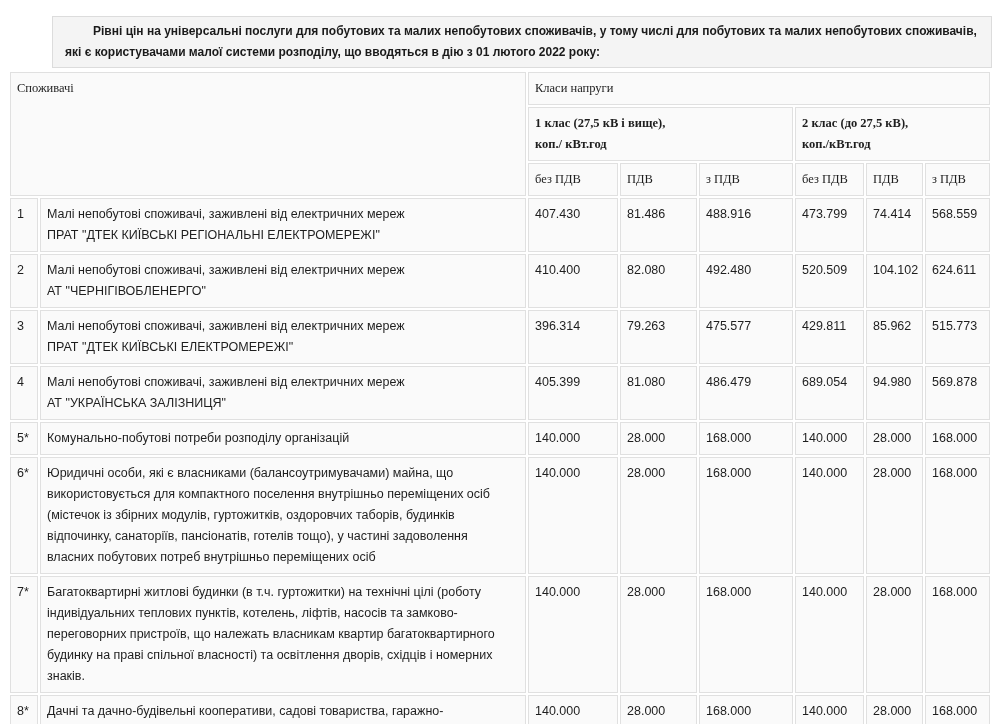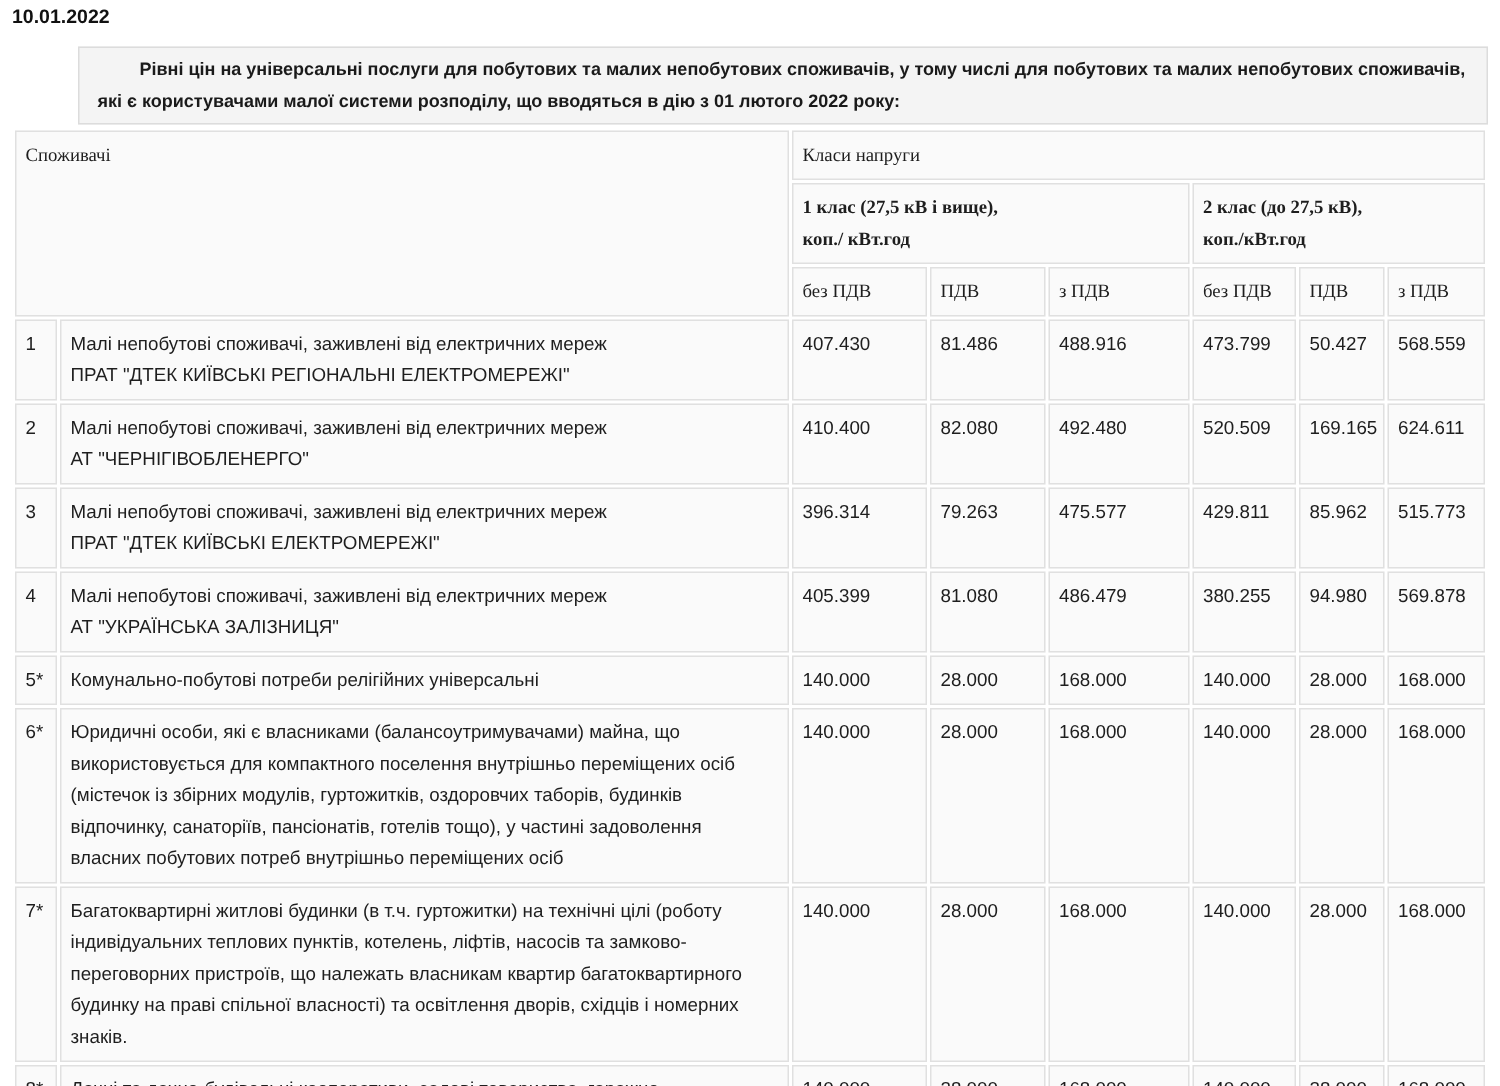--- a/index.html
+++ b/index.html
@@ -70,21 +70,20 @@
   tbody tr:nth-child(4) td { height: 51px; }
   tbody tr:nth-child(5) td { height: 30px; }
   tbody tr:nth-child(6) td { height: 103px; }
   tbody tr:nth-child(7) td { height: 103px; }
   tbody tr:nth-child(8) td { height: 92px; }
 </style>
 </head>
 <body>
 
 <div class="page">
-  <div class="date">10.01.2022</div>
 
   <div class="intro">Рівні цін на універсальні послуги для побутових та малих непобутових споживачів, у тому числі для побутових та малих непобутових споживачів, які є користувачами малої системи розподілу, що вводяться в дію з 01 лютого 2022 року:</div>
 
   <table class="tariff-table">
     <colgroup>
       <col style="width:28px">
         <col style="width:486px">
       <col style="width:90px">
         <col style="width:77px">
         <col style="width:94px">
@@ -114,33 +113,33 @@
     </thead>
     <tbody>
   <tr>
     <td class="num">1</td>
     <td class="desc">Малі непобутові споживачі, заживлені від електричних мереж
 ПРАТ "ДТЕК КИЇВСЬКІ РЕГІОНАЛЬНІ ЕЛЕКТРОМЕРЕЖІ"</td>
     <td class="val">407.430</td>
     <td class="val">81.486</td>
     <td class="val vat">488.916</td>
     <td class="val">473.799</td>
-    <td class="val">50.427</td>
+    <td class="val">74.414</td>
     <td class="val vat">568.559</td>
   </tr>
 
   <tr>
     <td class="num">2</td>
     <td class="desc">Малі непобутові споживачі, заживлені від електричних мереж
 АТ "ЧЕРНІГІВОБЛЕНЕРГО"</td>
     <td class="val">410.400</td>
     <td class="val">82.080</td>
     <td class="val vat">492.480</td>
     <td class="val">520.509</td>
-    <td class="val">169.165</td>
+    <td class="val">104.102</td>
     <td class="val vat">624.611</td>
   </tr>
 
   <tr>
     <td class="num">3</td>
     <td class="desc">Малі непобутові споживачі, заживлені від електричних мереж
 ПРАТ "ДТЕК КИЇВСЬКІ ЕЛЕКТРОМЕРЕЖІ"</td>
     <td class="val">396.314</td>
     <td class="val">79.263</td>
     <td class="val vat">475.577</td>
@@ -149,28 +148,28 @@
     <td class="val vat">515.773</td>
   </tr>
 
   <tr>
     <td class="num">4</td>
     <td class="desc">Малі непобутові споживачі, заживлені від електричних мереж
 АТ "УКРАЇНСЬКА ЗАЛІЗНИЦЯ"</td>
     <td class="val">405.399</td>
     <td class="val">81.080</td>
     <td class="val vat">486.479</td>
-    <td class="val">380.255</td>
+    <td class="val">689.054</td>
     <td class="val">94.980</td>
     <td class="val vat">569.878</td>
   </tr>
 
   <tr>
     <td class="num">5*</td>
-    <td class="desc">Комунально-побутові потреби релігійних універсальні</td>
+    <td class="desc">Комунально-побутові потреби розподілу організацій</td>
     <td class="val">140.000</td>
     <td class="val">28.000</td>
     <td class="val vat">168.000</td>
     <td class="val">140.000</td>
     <td class="val">28.000</td>
     <td class="val vat">168.000</td>
   </tr>
 
   <tr>
     <td class="num">6*</td>

